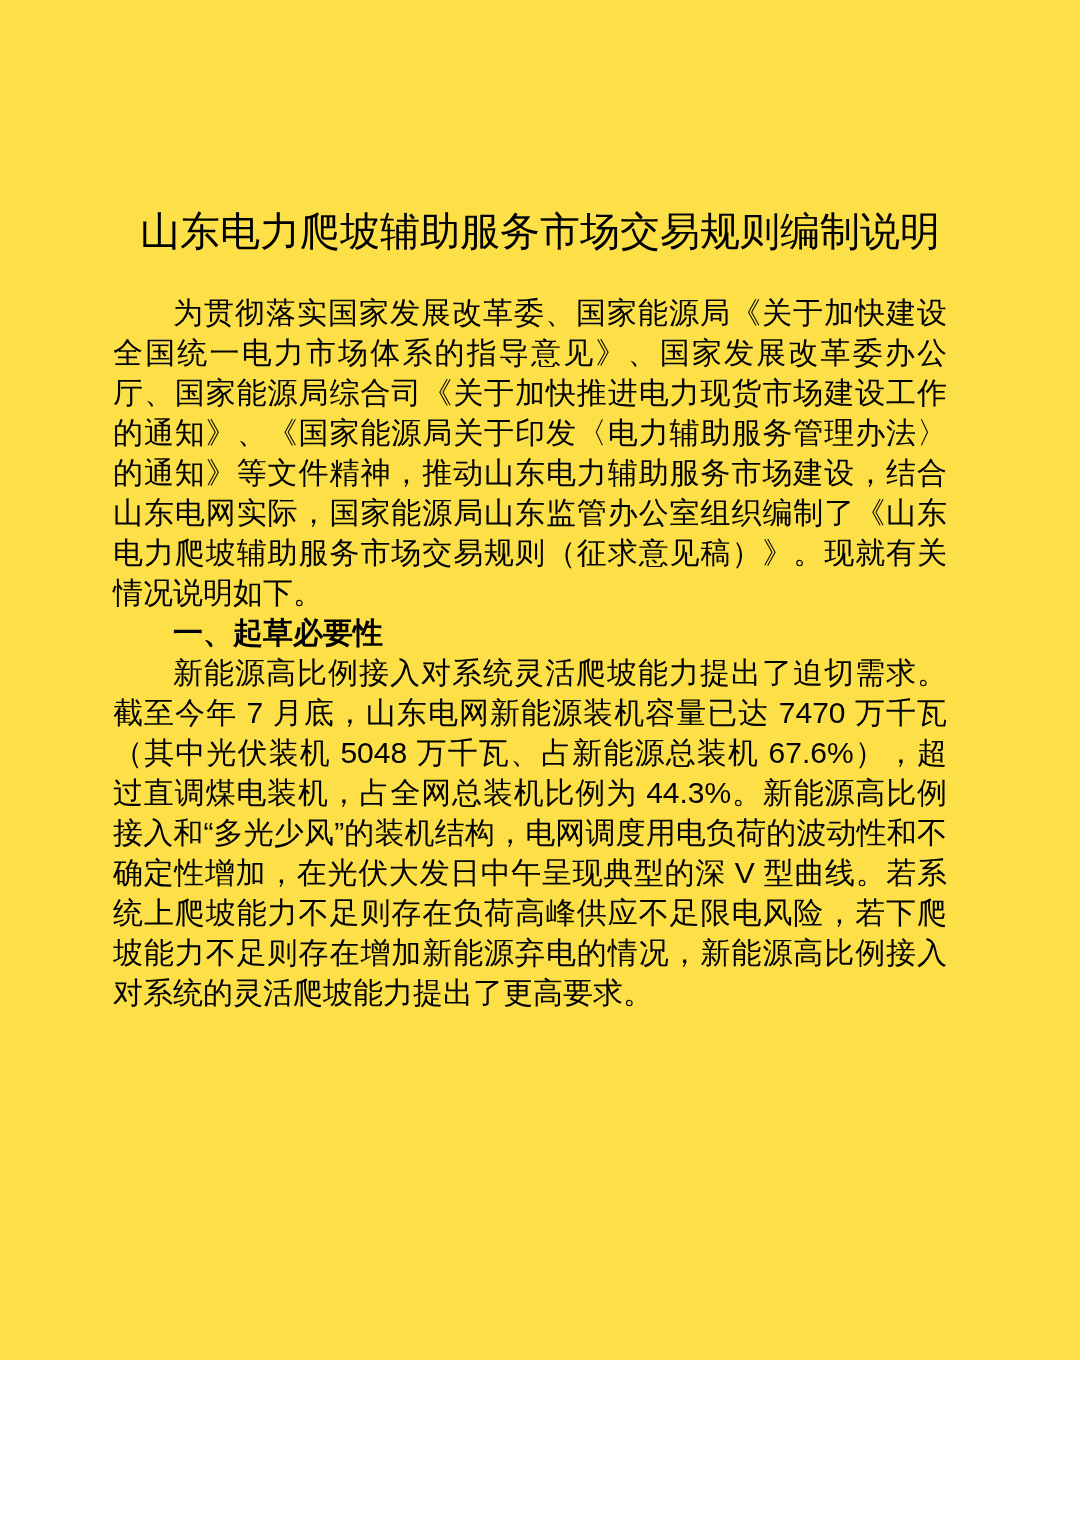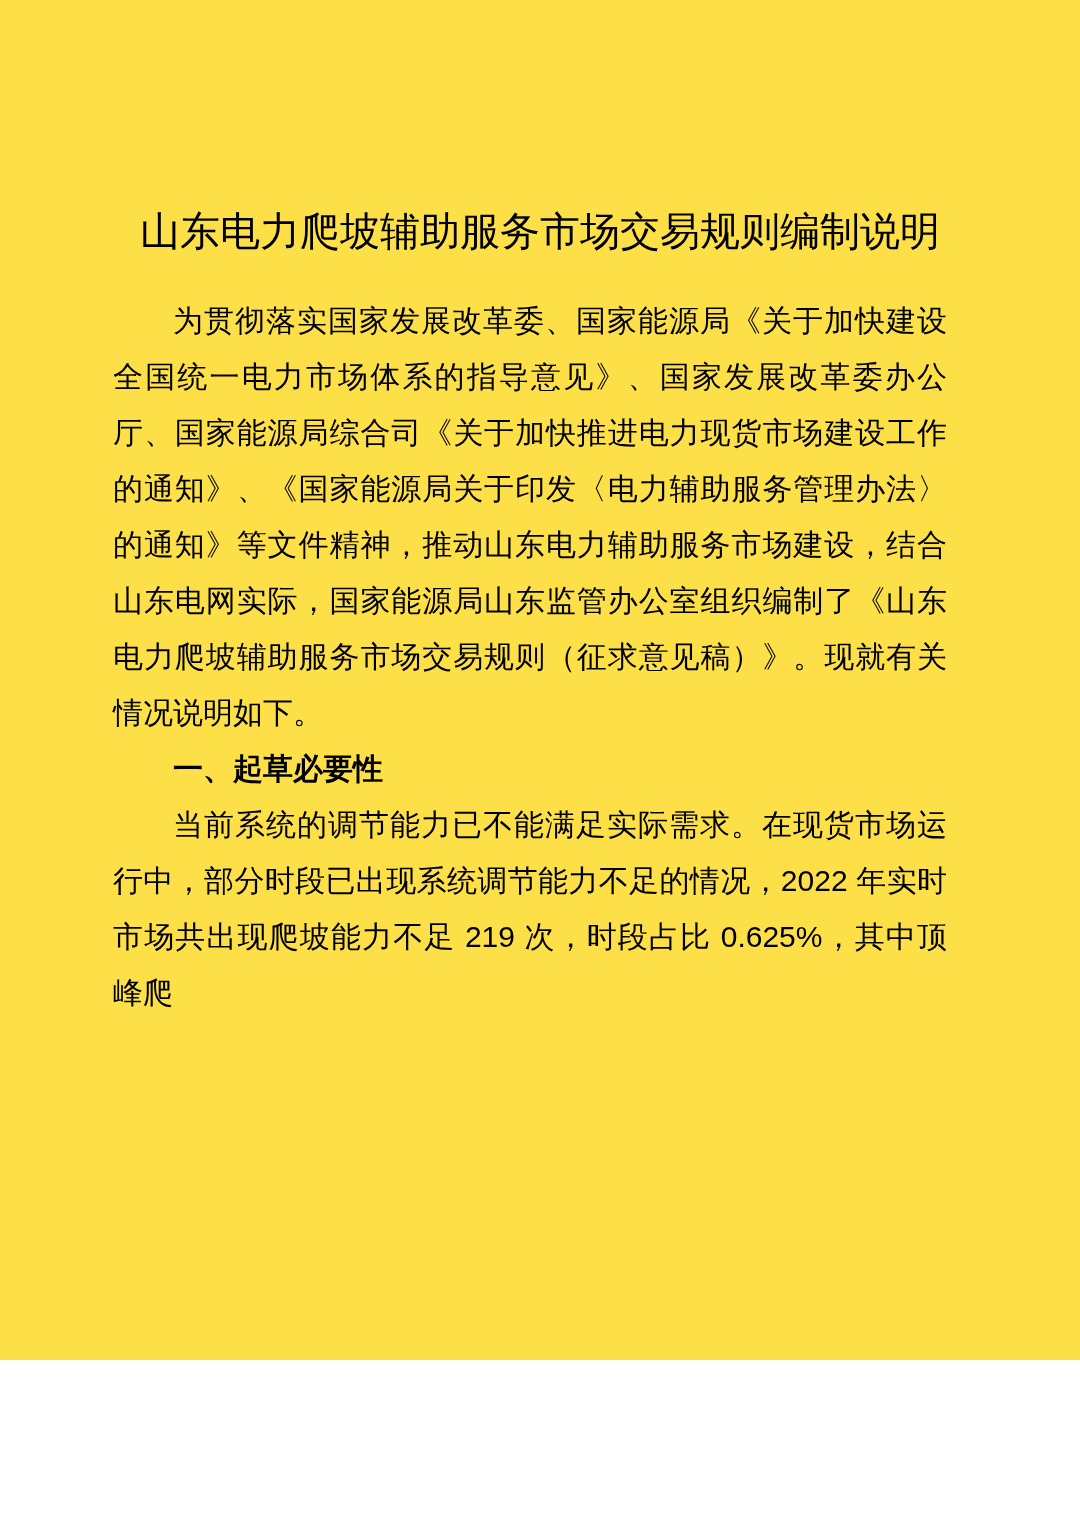--- a/index.html
+++ b/index.html
@@ -27,21 +27,21 @@
     letter-spacing: 0px;
     line-height: 48px;
     white-space: nowrap;
   }
   .content {
     position: absolute;
     left: 113px;
     top: 293px;
     width: 834px;
     font-size: 30px;
-    line-height: 56px;
+    line-height: 40px;
     text-align: justify;
   }
   .para {
     margin: 0;
     padding: 0;
     text-indent: 2em;
   }
   .section-heading {
     margin: 0;
     padding: 0;
@@ -61,18 +61,18 @@
 </head>
 <body>
 
 <div class="page">
 
   <h1 class="doc-title">山东电力爬坡辅助服务市场交易规则编制说明</h1>
 
   <div class="content">
     <p class="para">为贯彻落实国家发展改革委、国家能源局《关于加快建设全国统一电力市场体系的指导意见》、国家发展改革委办公厅、国家能源局综合司《关于加快推进电力现货市场建设工作的通知》、《国家能源局关于印发〈电力辅助服务管理办法〉的通知》等文件精神，推动山东电力辅助服务市场建设，结合山东电网实际，国家能源局山东监管办公室组织编制了《山东电力爬坡辅助服务市场交易规则（征求意见稿）》。现就有关情况说明如下。</p>
     <p class="section-heading">一、起草必要性</p>
-    <p class="para">当前系统的调节能力已不能满足实际需求。在现货市场运行中，部分时段已出现系统调节能力不足的情况，2022 年实时市场共出现爬坡能力不足 219 次，时段占比 0.625%，其中顶峰爬</p>
+    <p class="para">新能源高比例接入对系统灵活爬坡能力提出了迫切需求。截至今年 7 月底，山东电网新能源装机容量已达 7470 万千瓦（其中光伏装机 5048 万千瓦、占新能源总装机 67.6%），超过直调煤电装机，占全网总装机比例为 44.3%。新能源高比例接入和“多光少风”的装机结构，电网调度用电负荷的波动性和不确定性增加，在光伏大发日中午呈现典型的深 V 型曲线。若系统上爬坡能力不足则存在负荷高峰供应不足限电风险，若下爬坡能力不足则存在增加新能源弃电的情况，新能源高比例接入对系统的灵活爬坡能力提出了更高要求。</p>
   </div>
 
   <div class="page-number">— 1 —</div>
 
 </div>
 
 </body></html>

